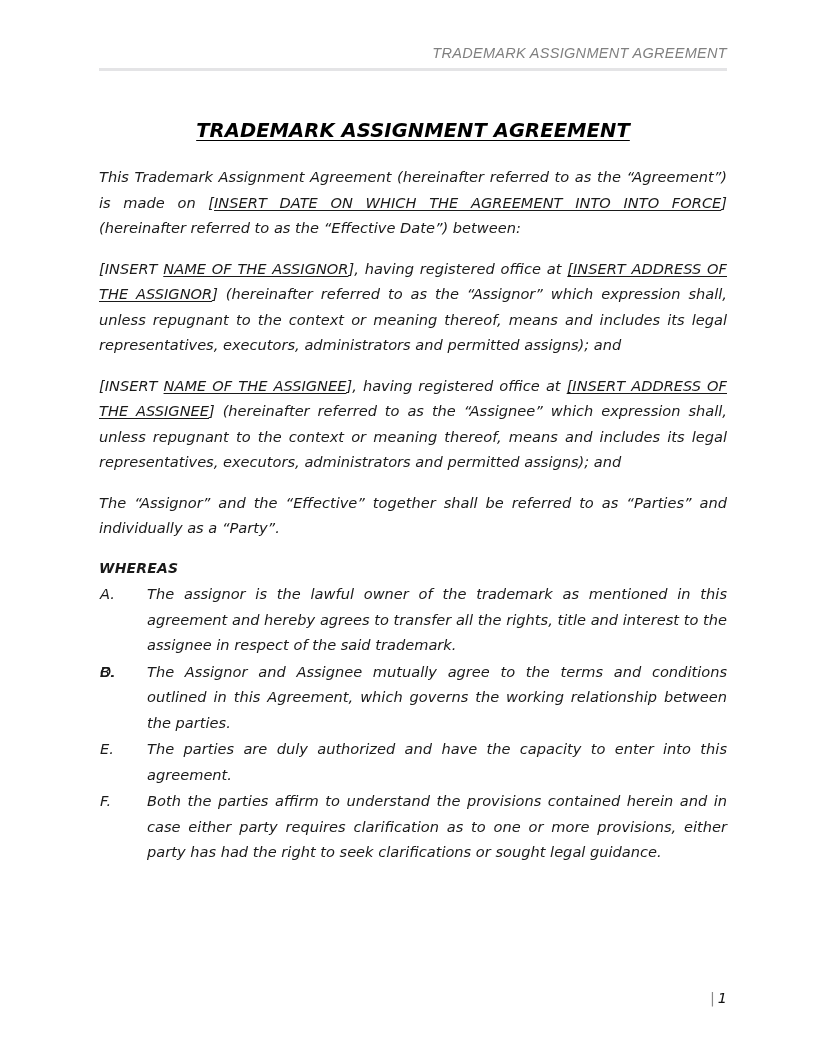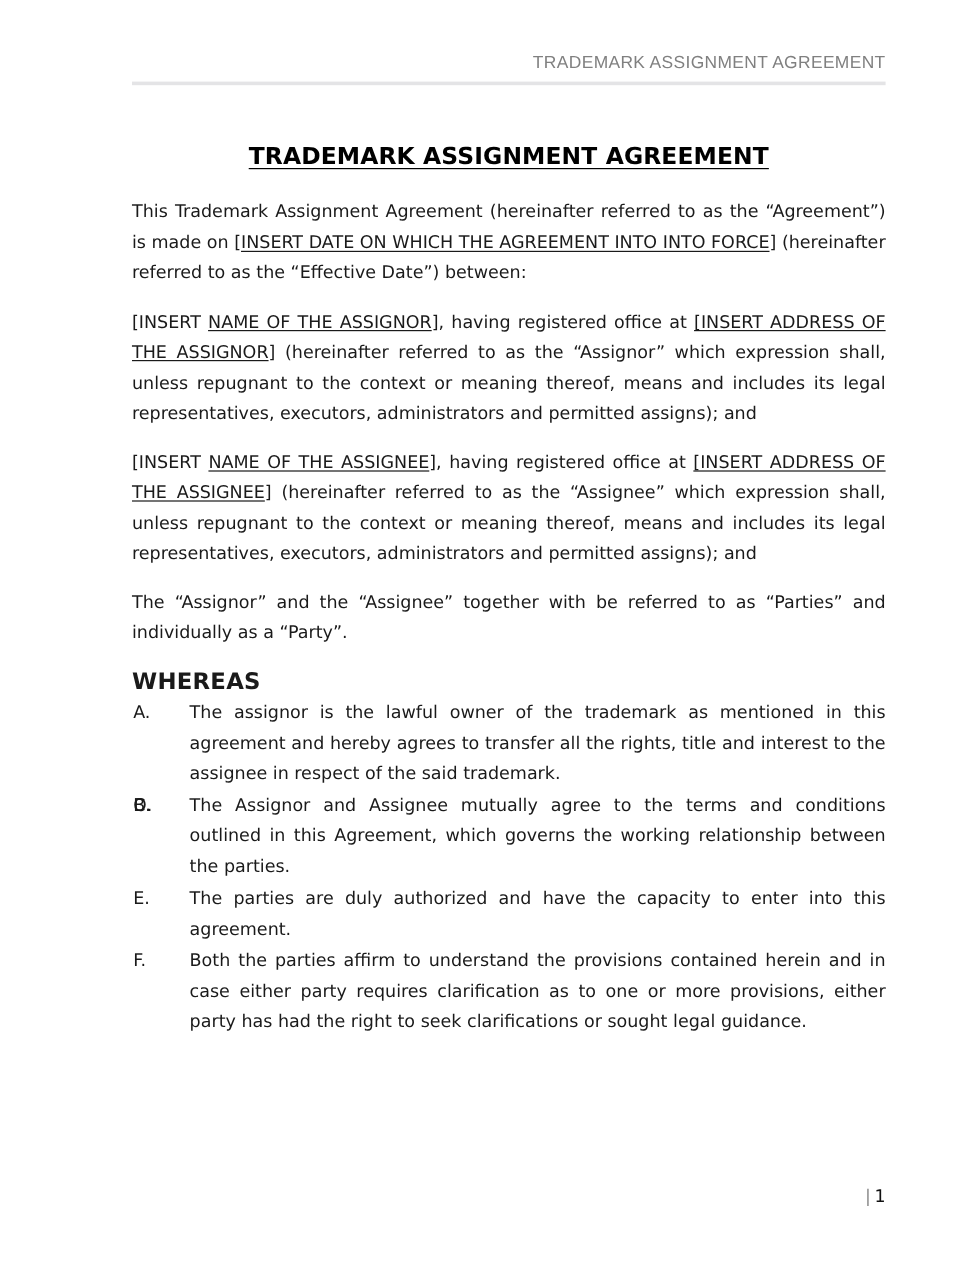--- a/index.html
+++ b/index.html
@@ -11,24 +11,25 @@
     width: 816px;
     height: 1056px;
     font-family: "DejaVu Sans", sans-serif;
     color: #000000;
     position: relative;
     overflow: hidden;
   }
 
   .page {
     position: absolute;
-    left: 16px; top: 0;
+    left: 5px; top: 0;
     width: 652px;
     height: 1056px;
     background: #ffffff;
+    font-style: italic;
   }
 
   
   .doc-header {
     position: absolute;
     left: 94px;
     top: 44px;
     width: 628px;
   }
   .doc-header-text {
@@ -77,21 +78,21 @@
     text-align: justify;
     text-justify: inter-word;
     font-size: 14.6px;
     line-height: 25.5px;
   }
 
   .u { text-decoration: underline; text-underline-offset: 2px; }
 
   .whereas {
     font-weight: bold;
-    font-size: 19px;
+    font-size: 14px;
     line-height: 25.5px;
     margin: 4px 0 0 0;
     letter-spacing: 0.2px;
   }
 
   
   ol.lettered {
     list-style: none;
     margin: 0;
     padding: 0;
@@ -147,21 +148,21 @@
   <div class="content">
 
     <div class="doc-title"><u>TRADEMARK ASSIGNMENT AGREEMENT</u></div>
 
     <p class="para"><span>This Trademark Assignment Agreement (hereinafter referred to as the “Agreement”) is made on [</span><span class="u">INSERT DATE ON WHICH THE AGREEMENT INTO INTO FORCE</span><span>] (hereinafter referred to as the “Effective Date”) between:</span></p>
 
     <p class="para"><span>[INSERT </span><span class="u">NAME OF THE ASSIGNOR</span><span>], having registered office at </span><span class="u">[INSERT ADDRESS OF THE ASSIGNOR</span><span>] (hereinafter referred to as the “Assignor” which expression shall, unless repugnant to the context or meaning thereof, means and includes its legal representatives, executors, administrators and permitted assigns); and</span></p>
 
     <p class="para"><span>[INSERT </span><span class="u">NAME OF THE ASSIGNEE</span><span>], having registered office at </span><span class="u">[INSERT ADDRESS OF THE ASSIGNEE</span><span>] (hereinafter referred to as the “Assignee” which expression shall, unless repugnant to the context or meaning thereof, means and includes its legal representatives, executors, administrators and permitted assigns); and</span></p>
 
-    <p class="para">The “Assignor” and the “Assignee” together with be referred to as “Parties” and individually as a “Party”.</p>
+    <p class="para">The “Assignor” and the “Effective” together shall be referred to as “Parties” and individually as a “Party”.</p>
 
     <p class="whereas">WHEREAS</p>
 
     <ol class="lettered">
       <li>
         <span class="marker">A.</span>
         <span>The assignor is the lawful owner of the trademark as mentioned in this agreement and hereby agrees to transfer all the rights, title and interest to the assignee in respect of the said trademark.</span>
       </li>
       <li>
         <span class="marker">B.</span>

